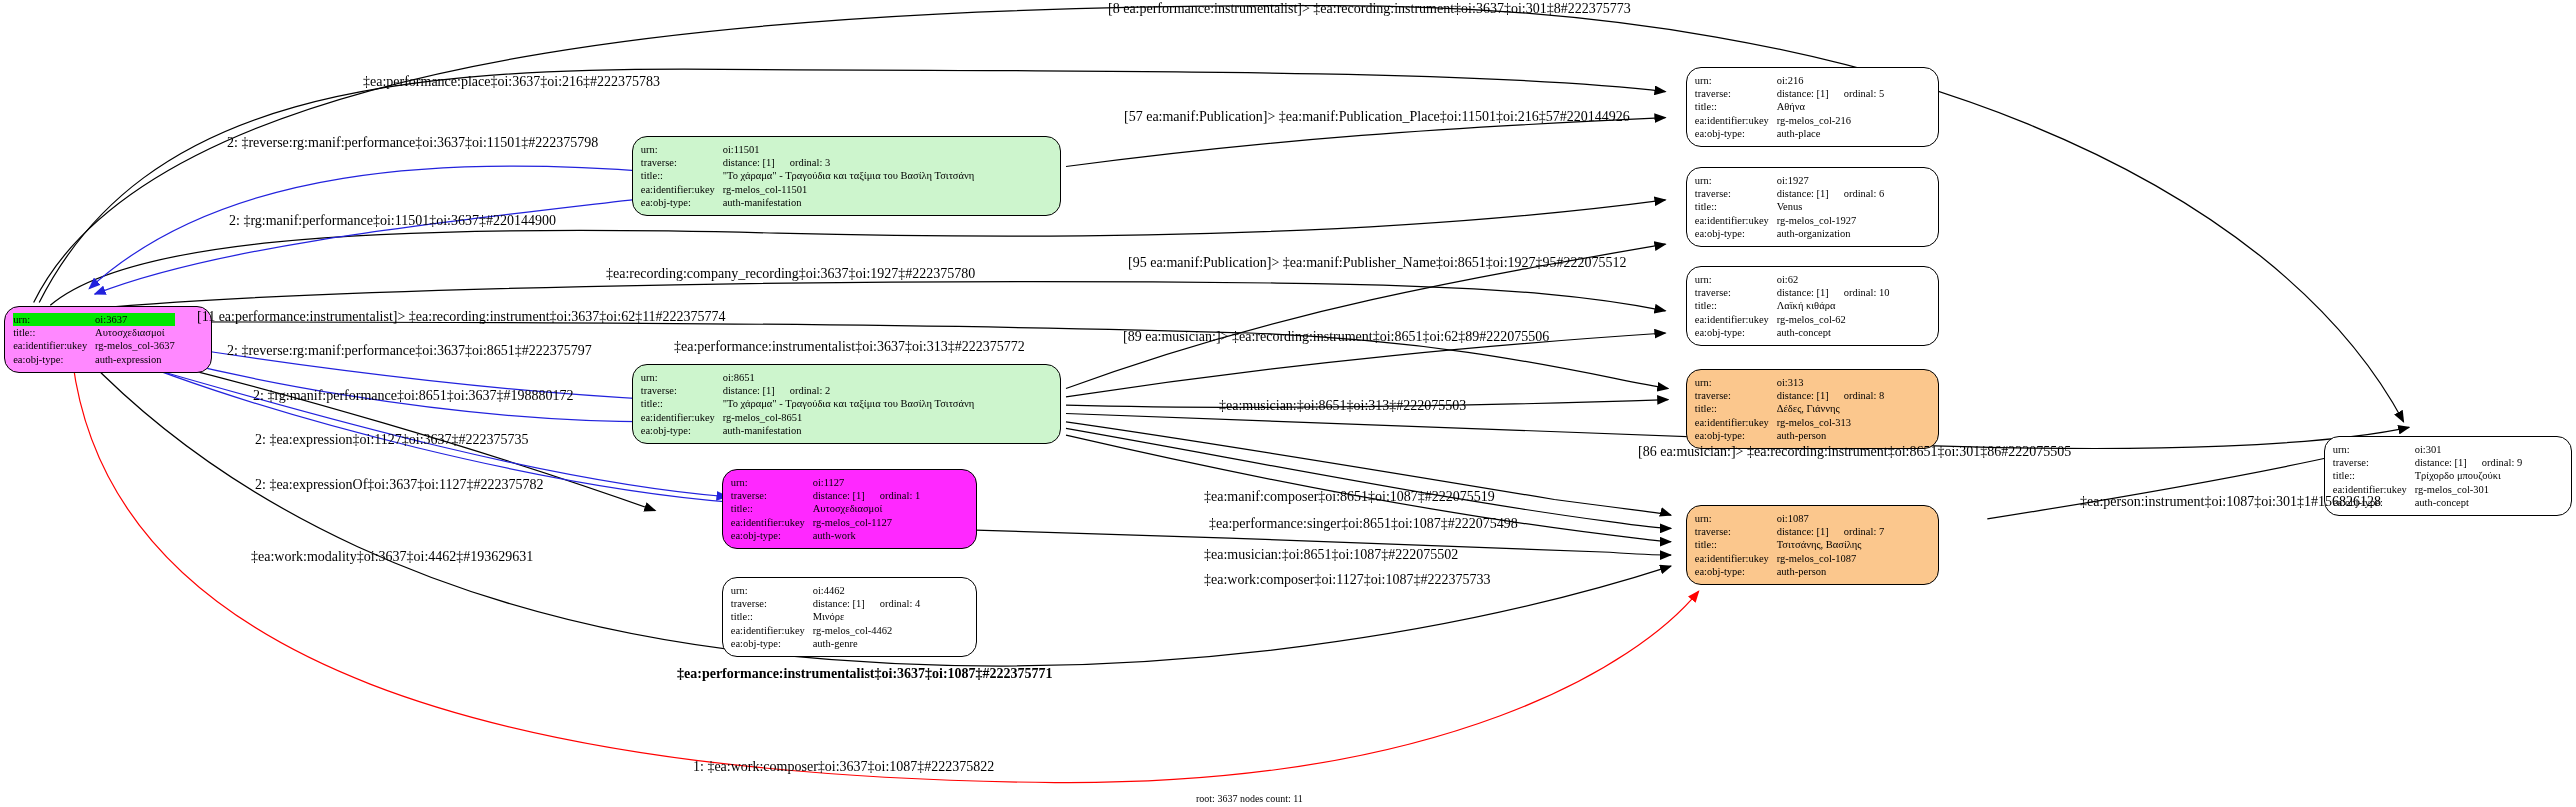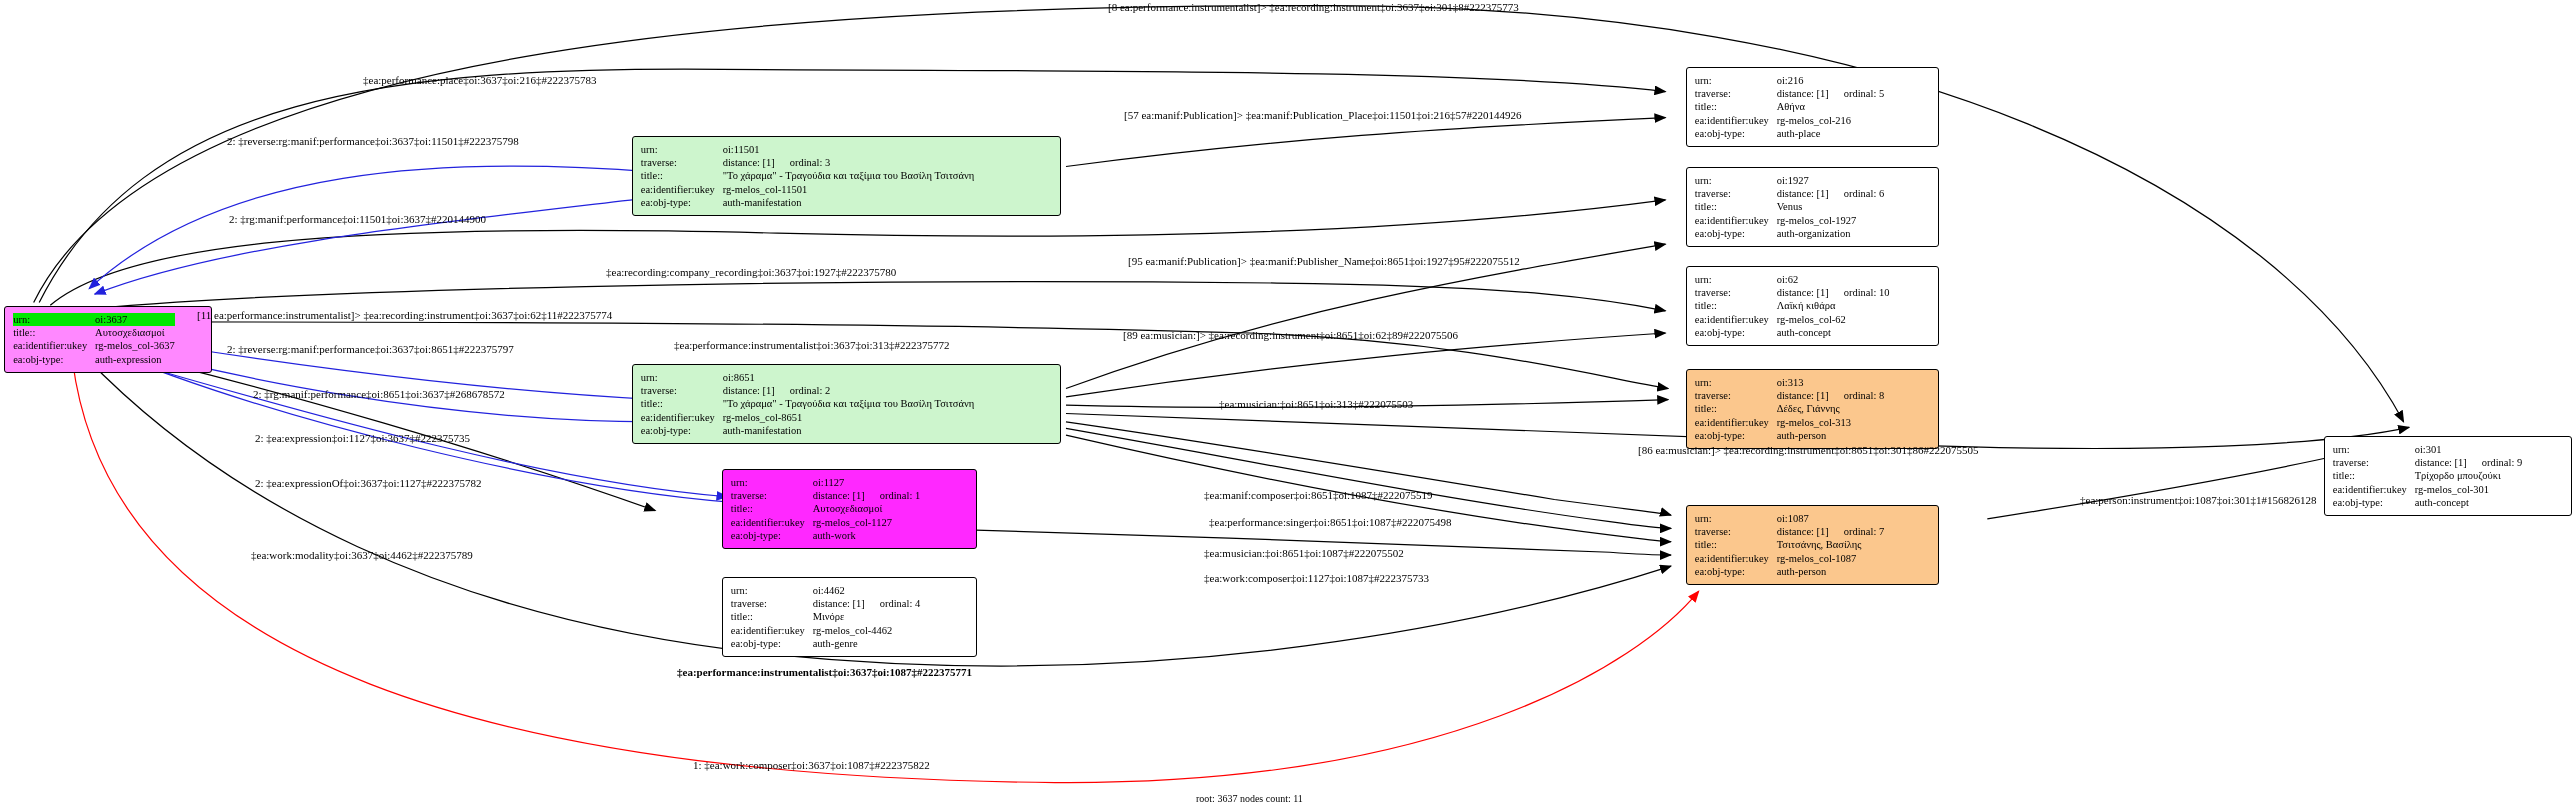--- a/index.html
+++ b/index.html
@@ -1,33 +1,33 @@
 <!DOCTYPE html>
 <html style="font-size:9px"><head>
 <meta charset="utf-8">
 <style>
   html,body{margin:0;padding:0;background:#ffffff;}
   body{font-family:"Liberation Serif","DejaVu Serif",serif;}
   #stage{position:relative;width:2576px;height:807px;overflow:hidden;background:#fff;}
   svg.edges{position:absolute;left:0;top:0;width:2576px;height:807px;overflow:visible;}
-  .node{position:absolute;box-sizing:border-box;border:1.1px solid #000;border-radius:3px;
+  .node{position:absolute;box-sizing:border-box;border:1.1px solid #000;border-radius:15px;
         background:#fff;padding:5.6px 7.8px;}
   .node table{border-collapse:collapse;font-size:10.5px;line-height:1.28;color:#000;white-space:nowrap;}
   .node td{padding:0 2.2px 0 0;vertical-align:top;}
   .node td.k{padding-right:7.8px;}
   .node td.v{padding-right:0;}
   .trav .d{display:inline-block;min-width:67px;}
   .trav .o{display:inline-block;}
   .green{background:#cdf5cd;}
   .orange{background:#fbc78d;}
   .magenta{background:#ff28ff;}
   .pinkroot{background:#ff88ff;}
   .hl{background:#00e800;}
   .plain{background:#ffffff;}
-  .elabel{position:absolute;font-size:11px;color:#000;white-space:nowrap;background:transparent;}
+  .elabel{position:absolute;font-size:14px;color:#000;white-space:nowrap;background:transparent;}
   .footer{position:absolute;font-size:10px;color:#000;white-space:nowrap;}
 </style>
 </head>
 <body>
 
 <div id="stage">
 
   <svg class="edges" viewBox="0 0 4640 1454">
     <defs>
       <marker id="ah" markerWidth="10" markerHeight="8" refX="9" refY="4" orient="auto">
@@ -373,29 +373,29 @@
   <div class="elabel" style="left:227px;  top:135px;">2: ‡reverse:rg:manif:performance‡oi:3637‡oi:11501‡#222375798</div>
   <div class="elabel" style="left:1124px; top:109px;">[57 ea:manif:Publication]&gt; ‡ea:manif:Publication_Place‡oi:11501‡oi:216‡57#220144926</div>
   <div class="elabel" style="left:229px;  top:213px;">2: ‡rg:manif:performance‡oi:11501‡oi:3637‡#220144900</div>
   <div class="elabel" style="left:606px; top:242px;margin-top:24px;">‡ea:recording:company_recording‡oi:3637‡oi:1927‡#222375780</div>
   <div class="elabel" style="left:1128px; top:255px;">[95 ea:manif:Publication]&gt; ‡ea:manif:Publisher_Name‡oi:8651‡oi:1927‡95#222075512</div>
   <div class="elabel" style="left:197px;  top:309px;">[11 ea:performance:instrumentalist]&gt; ‡ea:recording:instrument‡oi:3637‡oi:62‡11#222375774</div>
   <div class="elabel" style="left:1123px; top:329px;">[89 ea:musician:]&gt; ‡ea:recording:instrument‡oi:8651‡oi:62‡89#222075506</div>
   <div class="elabel" style="left:674px; top:339px;">‡ea:performance:instrumentalist‡oi:3637‡oi:313‡#222375772</div>
   <div class="elabel" style="left:227px;  top:343px;">2: ‡reverse:rg:manif:performance‡oi:3637‡oi:8651‡#222375797</div>
   <div class="elabel" style="left:1219px; top:398px;">‡ea:musician:‡oi:8651‡oi:313‡#222075503</div>
-  <div class="elabel" style="left:253px;  top:388px;">2: ‡rg:manif:performance‡oi:8651‡oi:3637‡#268678572</div>
+  <div class="elabel" style="left:253px;  top:388px;">2: ‡rg:manif:performance‡oi:8651‡oi:3637‡#198880172</div>
   <div class="elabel" style="left:1638px; top:444px;">[86 ea:musician:]&gt; ‡ea:recording:instrument‡oi:8651‡oi:301‡86#222075505</div>
   <div class="elabel" style="left:255px;  top:432px;">2: ‡ea:expression‡oi:1127‡oi:3637‡#222375735</div>
   <div class="elabel" style="left:1204px; top:489px;">‡ea:manif:composer‡oi:8651‡oi:1087‡#222075519</div>
   <div class="elabel" style="left:2080px; top:494px;">‡ea:person:instrument‡oi:1087‡oi:301‡1#156826128</div>
   <div class="elabel" style="left:255px;  top:477px;">2: ‡ea:expressionOf‡oi:3637‡oi:1127‡#222375782</div>
   <div class="elabel" style="left:1181px; top:516px;margin-left:28px;">‡ea:performance:singer‡oi:8651‡oi:1087‡#222075498</div>
   <div class="elabel" style="left:1204px; top:547px;">‡ea:musician:‡oi:8651‡oi:1087‡#222075502</div>
   <div class="elabel" style="left:1204px; top:572px;">‡ea:work:composer‡oi:1127‡oi:1087‡#222375733</div>
-  <div class="elabel" style="left:251px;  top:549px;">‡ea:work:modality‡oi:3637‡oi:4462‡#222375789</div>
+  <div class="elabel" style="left:251px;  top:549px;">‡ea:work:modality‡oi:3637‡oi:4462‡#193629631</div>
   <div class="elabel" style="left:677px; top:666px;font-weight:bold;">‡ea:performance:instrumentalist‡oi:3637‡oi:1087‡#222375771</div>
   <div class="elabel" style="left:693px; top:759px;">1: ‡ea:work:composer‡oi:3637‡oi:1087‡#222375822</div>
 
   <div class="footer" style="left:1196px; top:793px;">root: 3637 nodes count: 11</div>
 
 </div>
 
 
 </body></html>

